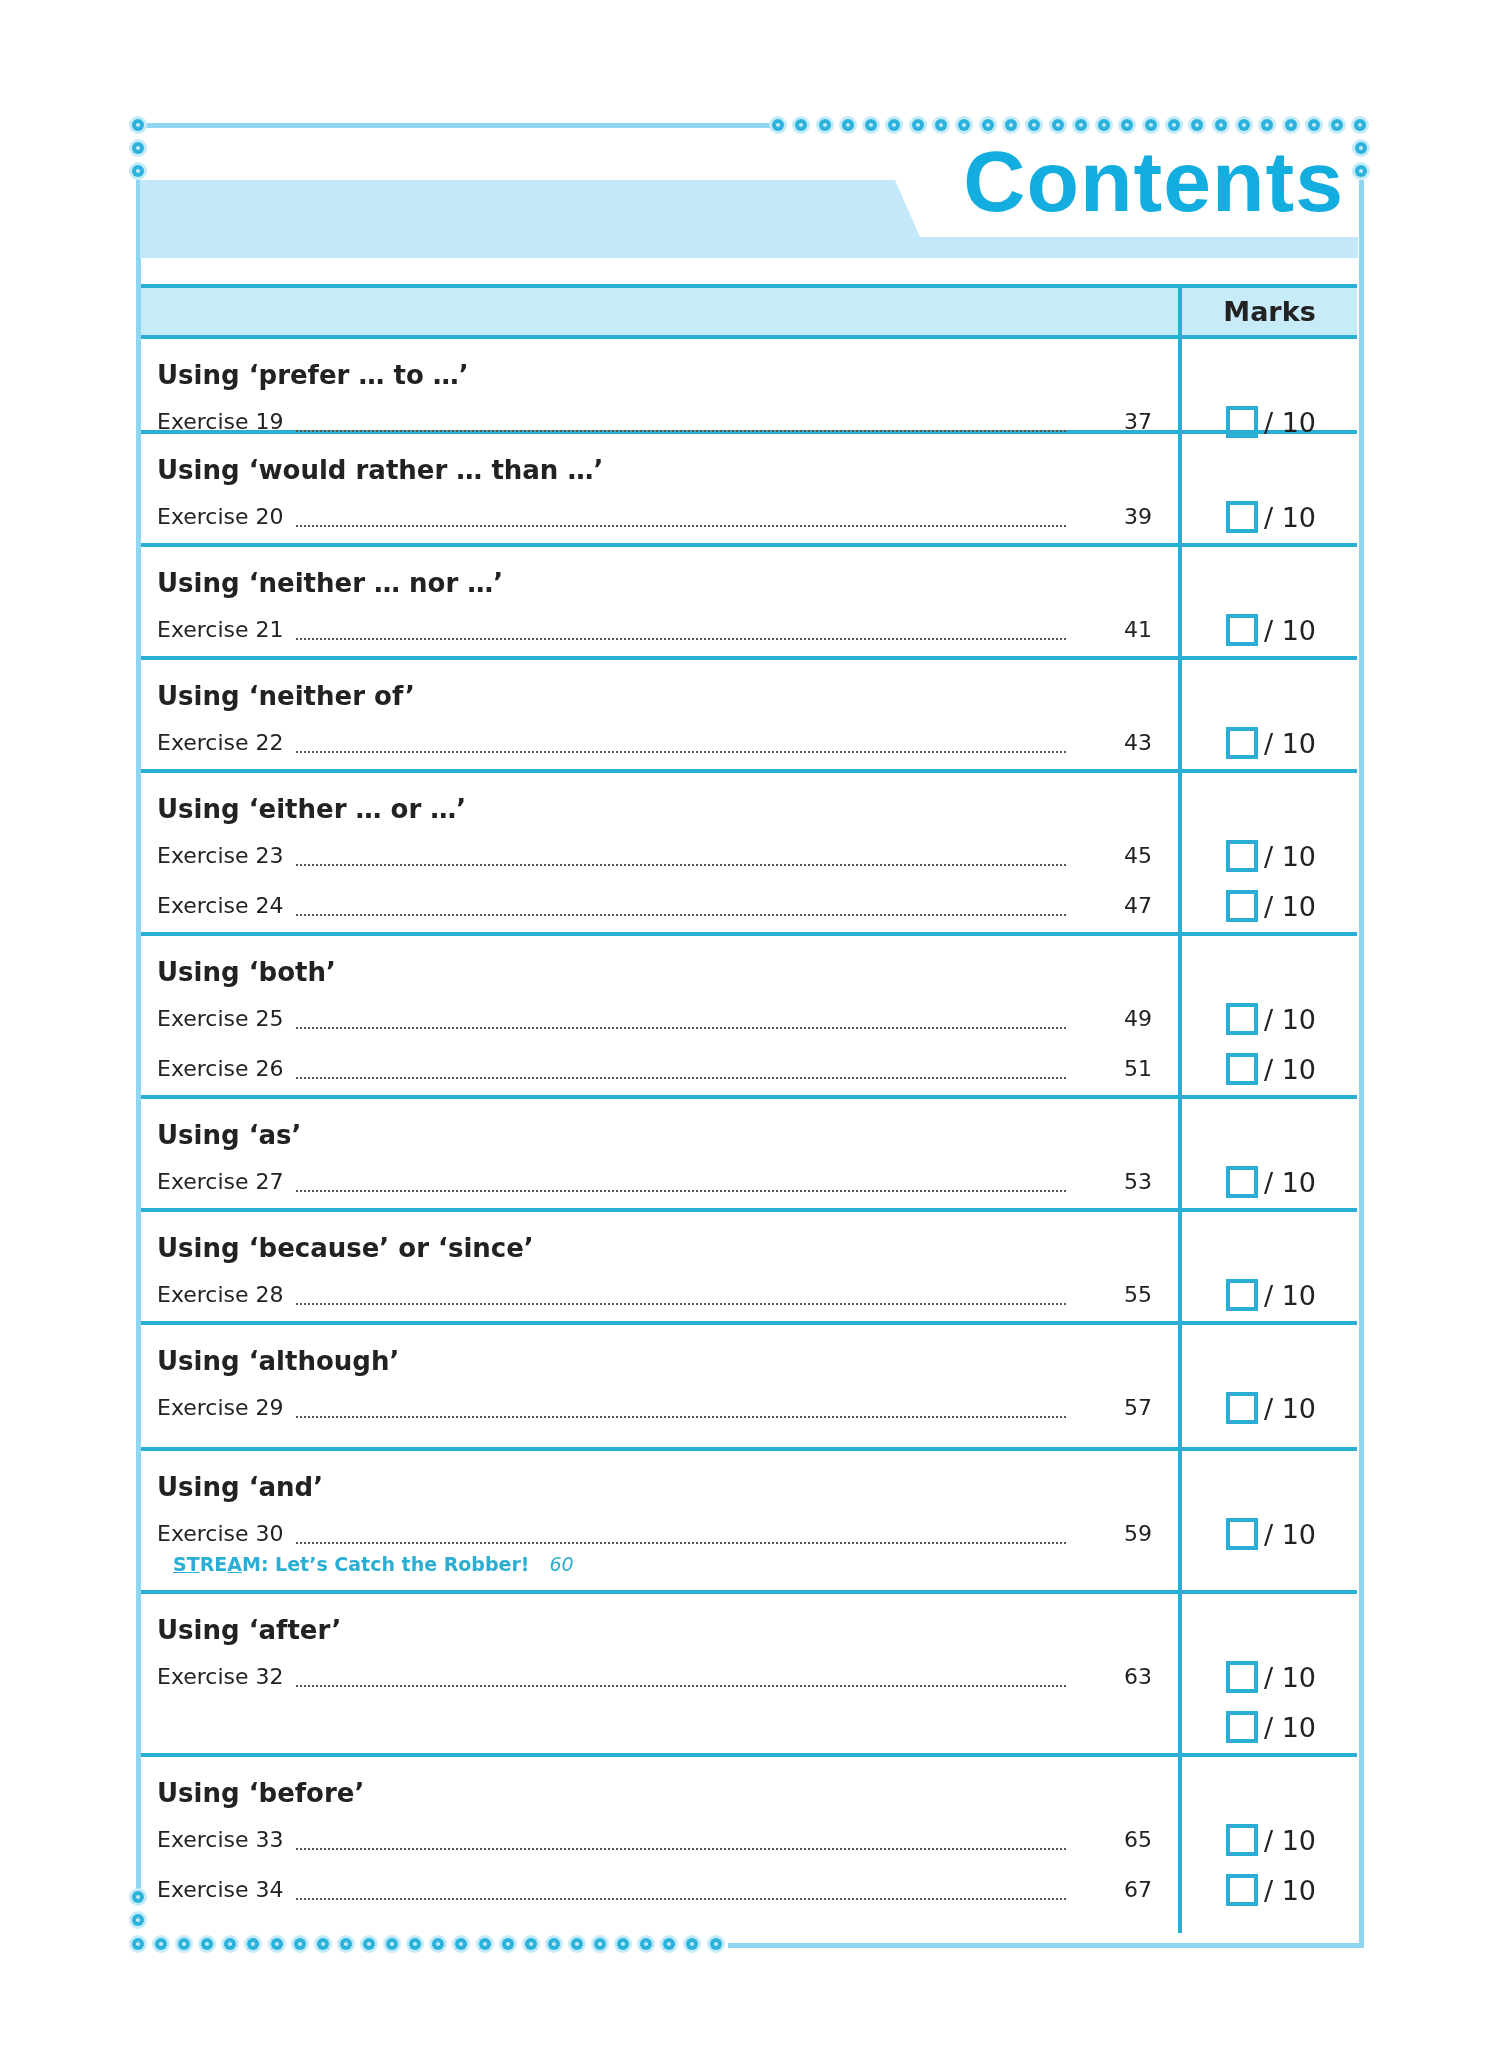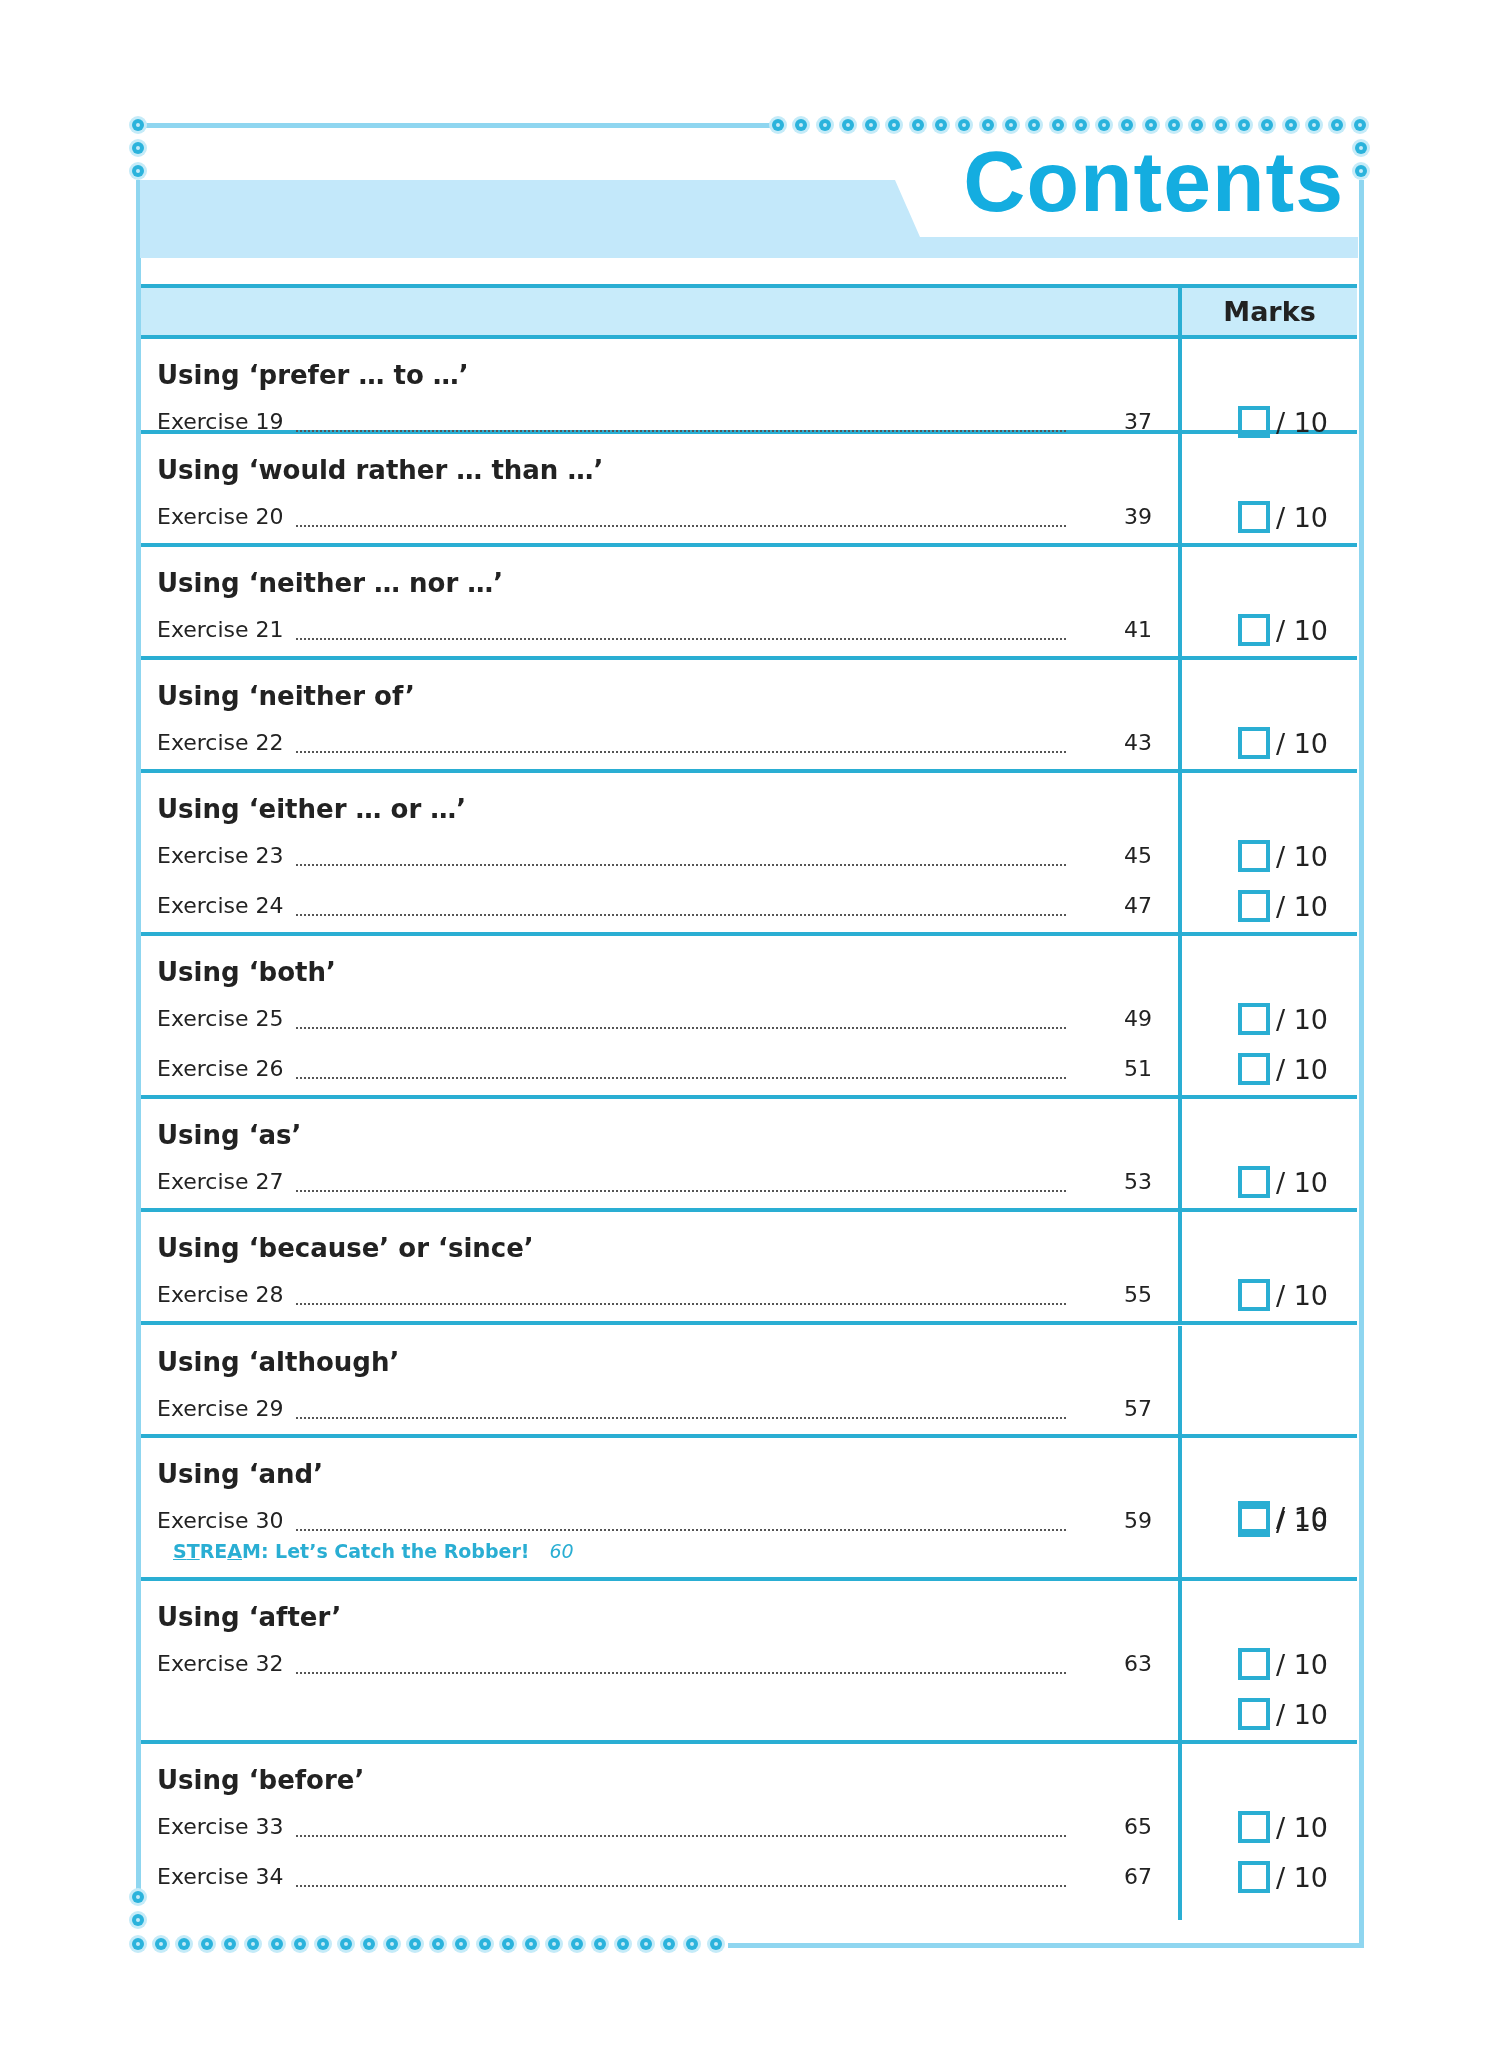--- a/index.html
+++ b/index.html
@@ -33,21 +33,21 @@
   .row .right { width: 175px; position: relative; }
   .heading { font-size: 26px; font-weight: bold; color: #222; height: 44px; line-height: 44px; }
   .ex { display: flex; align-items: baseline; height: 50px; line-height: 50px; font-size: 22px; color: #222; }
   .ex .name { white-space: nowrap; }
   .ex .leader { flex: 1; margin: 0 12px; border-bottom: 2px dotted #555; height: 0; align-self: center; transform: translateY(9px); }
   .ex .page { white-space: nowrap; margin-left: 46px; }
   .stream { font-size: 19px; font-weight: bold; color: #2aaed3; padding-left: 16px; height: 30px; line-height: 26px; }
   .stream .u { text-decoration: underline; }
   .stream .spage { font-style: italic; font-weight: normal; margin-left: 20px; }
 
-  .mark { position: absolute; left: 56px; display: flex; align-items: center; font-size: 27px; color: #222; }
+  .mark { position: absolute; left: 44px; display: flex; align-items: center; font-size: 27px; color: #222; }
   .mark .box { width: 32px; height: 32px; border: 4px solid #2aaed3; box-sizing: border-box; margin-right: 6px; }
 </style>
 </head>
 <body>
 
 <div class="hline" style="left:140px; top:123px; width:630px;"></div>
 <div class="vline" style="left:136px; top:180px; height:1710px;"></div>
 <div class="vline" style="left:1359px; top:180px; height:1767px;"></div>
 <div class="hline" style="left:728px; top:1943px; width:636px;"></div>
 <div id="dots">
@@ -261,21 +261,21 @@
             <span class="page">55</span>
           </div>
         </div>
         <div class="right">
           <div class="mark" style="top: 67px;">
             <span class="box"></span>
             <span>/ 10</span>
           </div>
         </div>
       </div>
-      <div class="row" style="height: 113px; align-items: flex-end;">
+      <div class="row" style="height: 126px;">
         <div class="left">
           <div class="heading">Using ‘although’</div>
           <div class="ex">
             <span class="name">Exercise 29</span>
             <span class="leader"></span>
             <span class="page">57</span>
           </div>
         </div>
         <div class="right">
           <div class="mark" style="top: 67px;">

